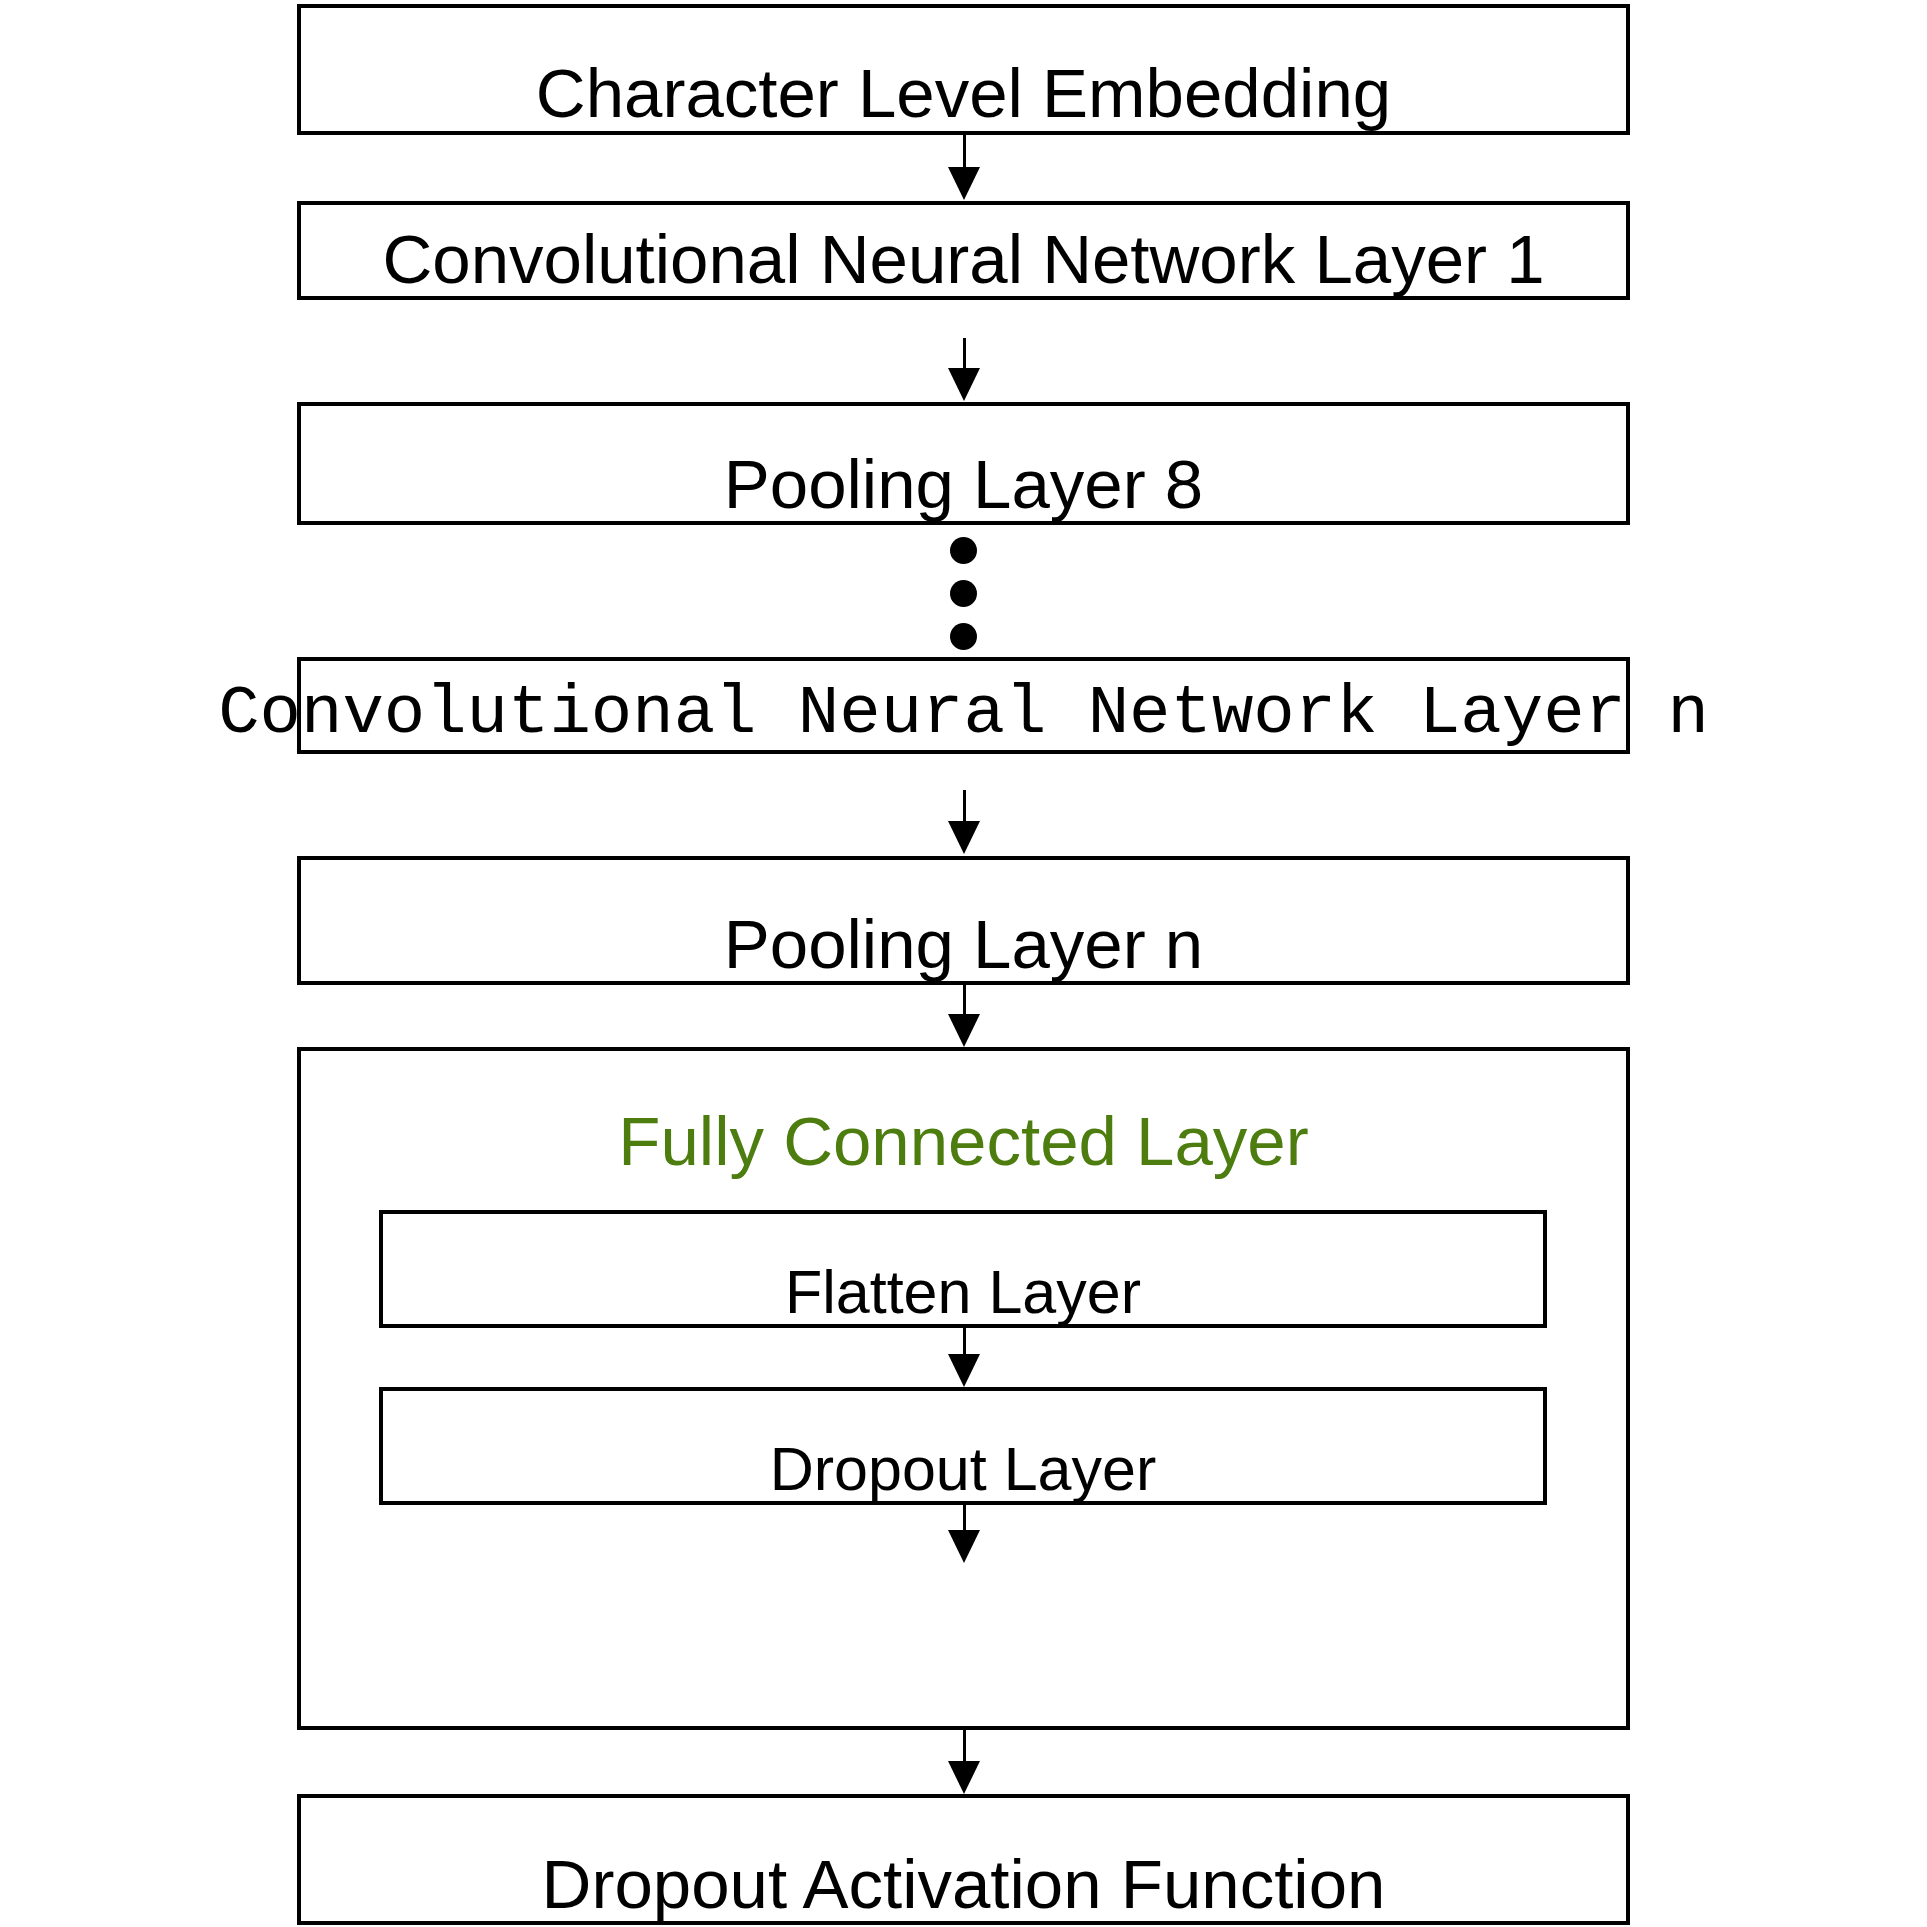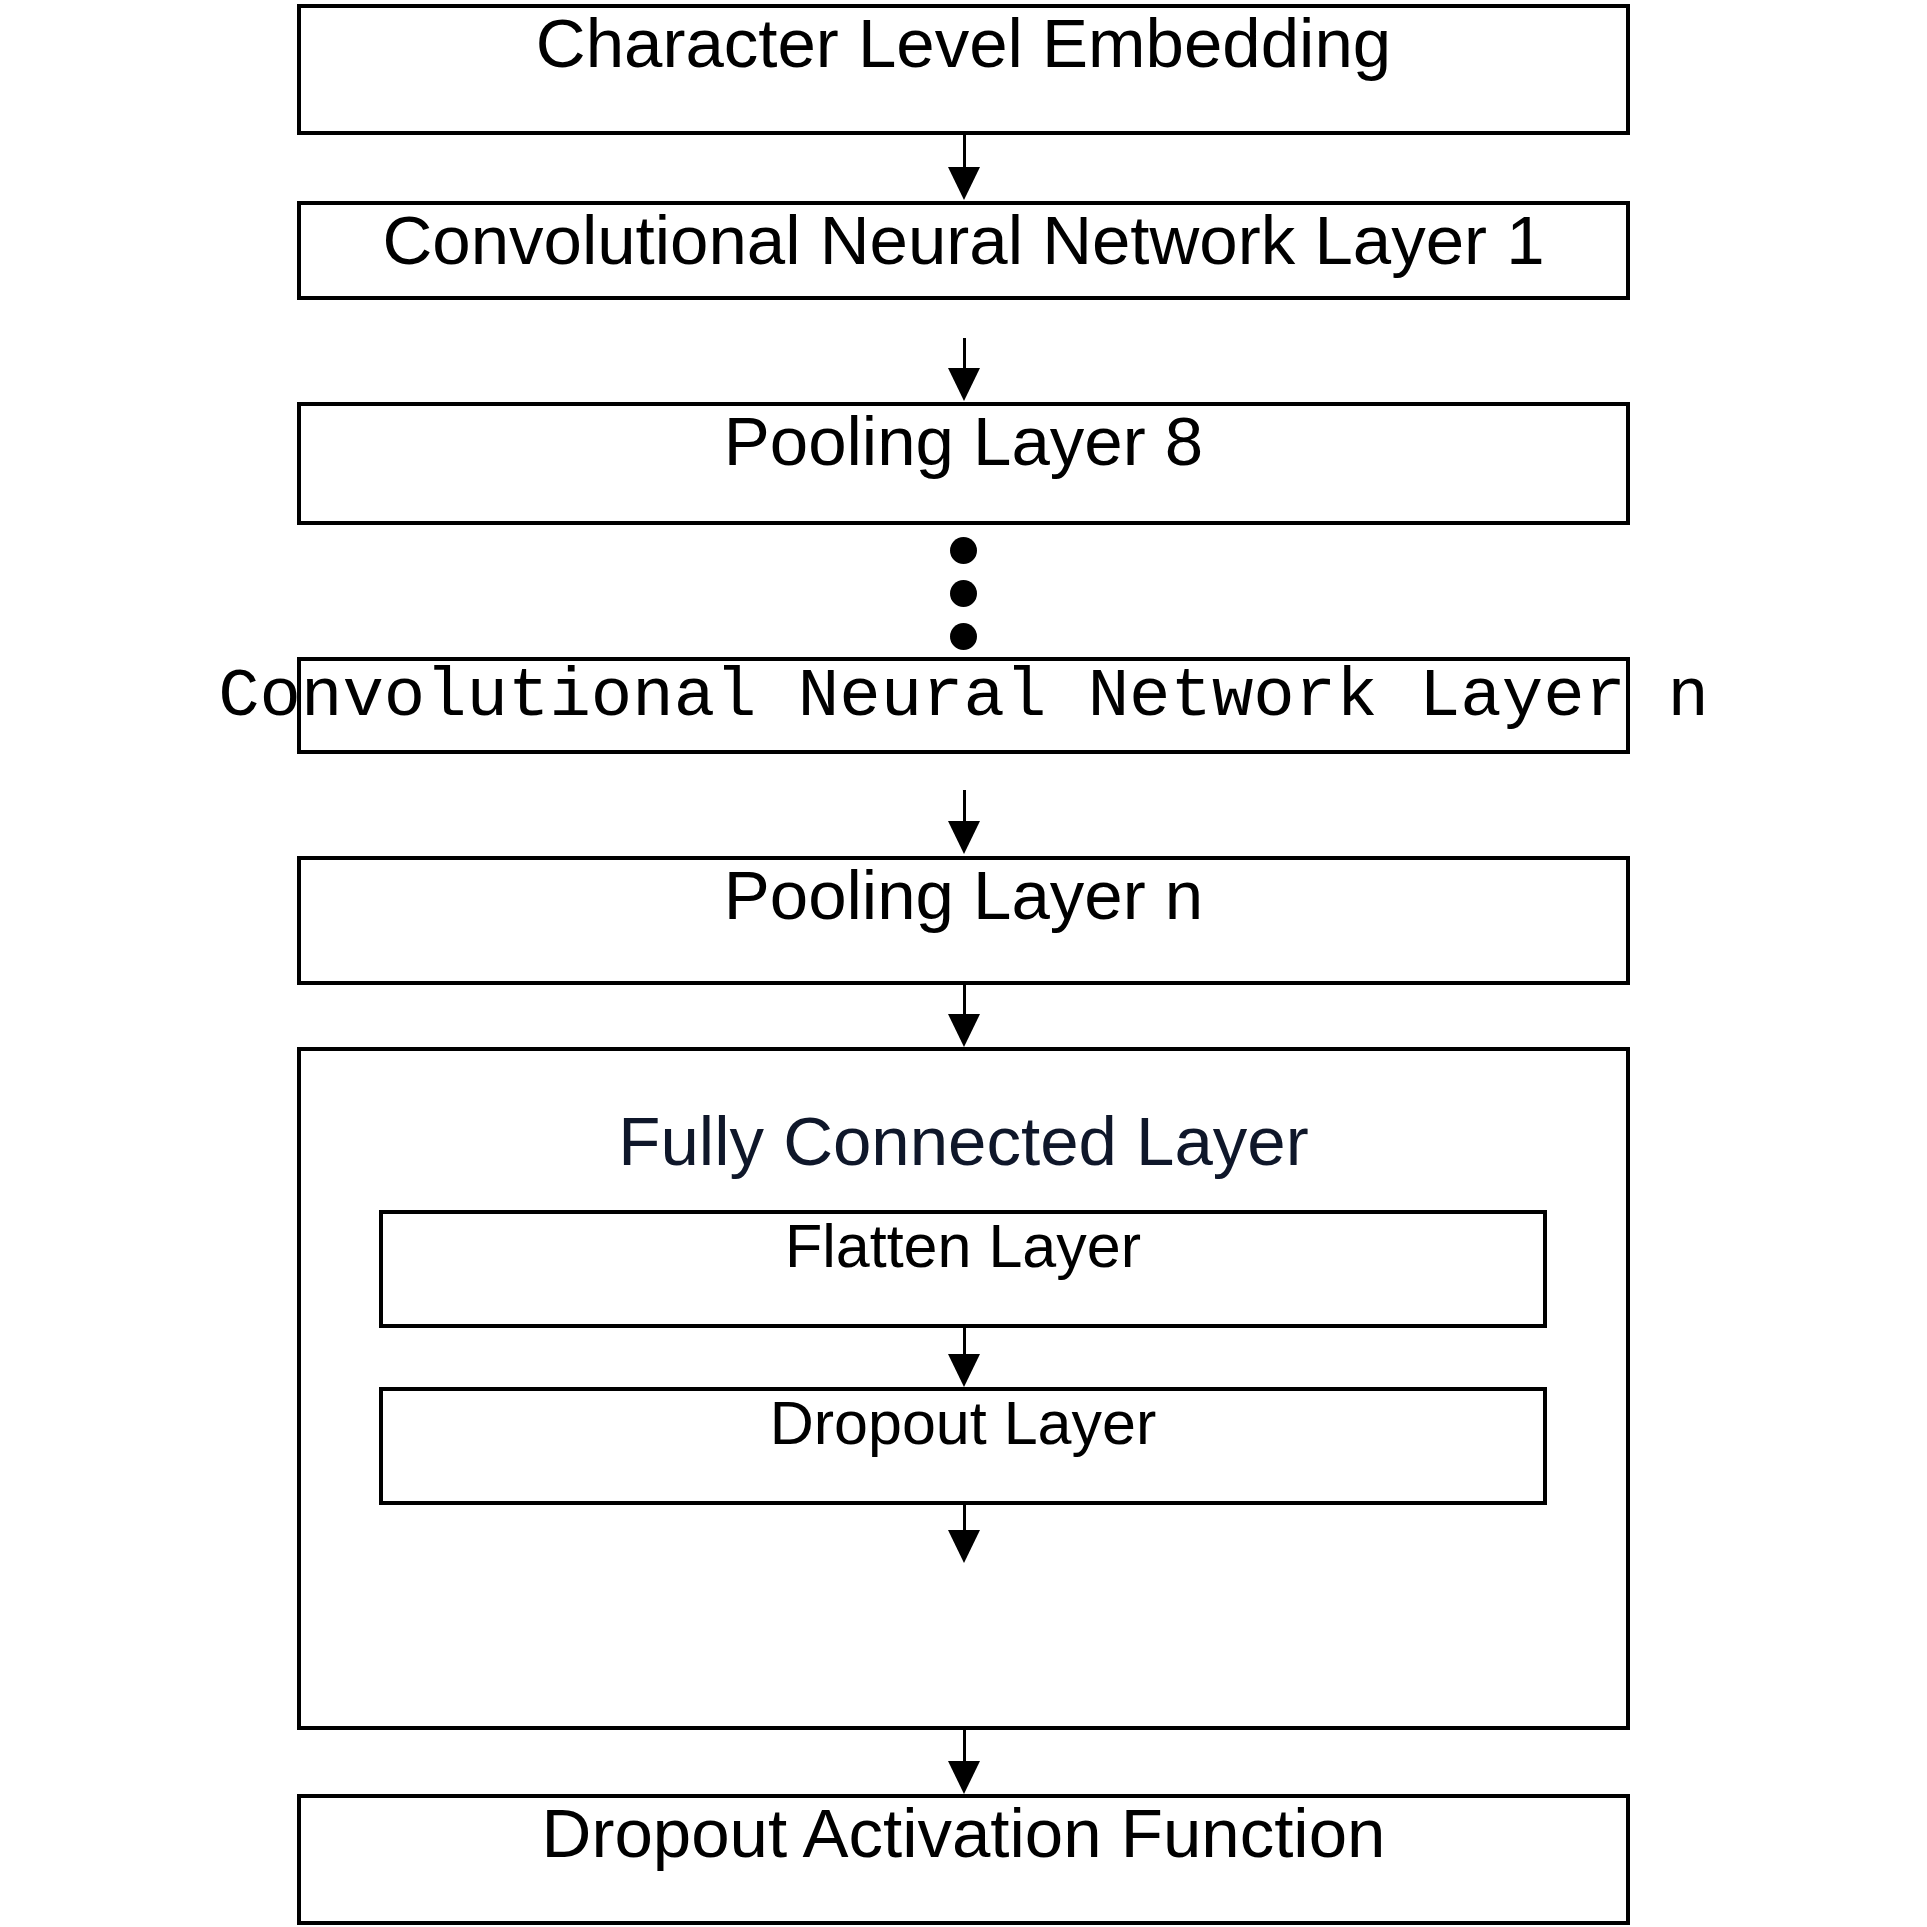--- a/index.html
+++ b/index.html
@@ -15,21 +15,21 @@
     background: #ffffff;
     font-family: "Liberation Sans", "DejaVu Sans", sans-serif;
     overflow: hidden;
   }
   .node {
     position: absolute;
     box-sizing: border-box;
     border: 4.9px solid #000000;
     background: #ffffff;
     display: flex;
-    align-items: flex-start;
+    align-items: flex-end;
     justify-content: center;
     color: #000000;
     line-height: 1.05;
     white-space: nowrap;
     text-align: center;
   }
   
   .lvl1 {
     left: 297px;
     width: 1333px;
@@ -42,21 +42,21 @@
     width: 1333px;
     display: block;
     border: 4.9px solid #000000;
   }
   .group-label {
     position: absolute;
     left: 0;
     width: 100%;
     text-align: center;
     font-size: 69px;
-    color: #0f172a;
+    color: #4d7c0f;
     white-space: nowrap;
   }
   
   .inner {
     left: 379px;
     width: 1168px;
     font-size: 61px;
   }
   
   .arrow {

